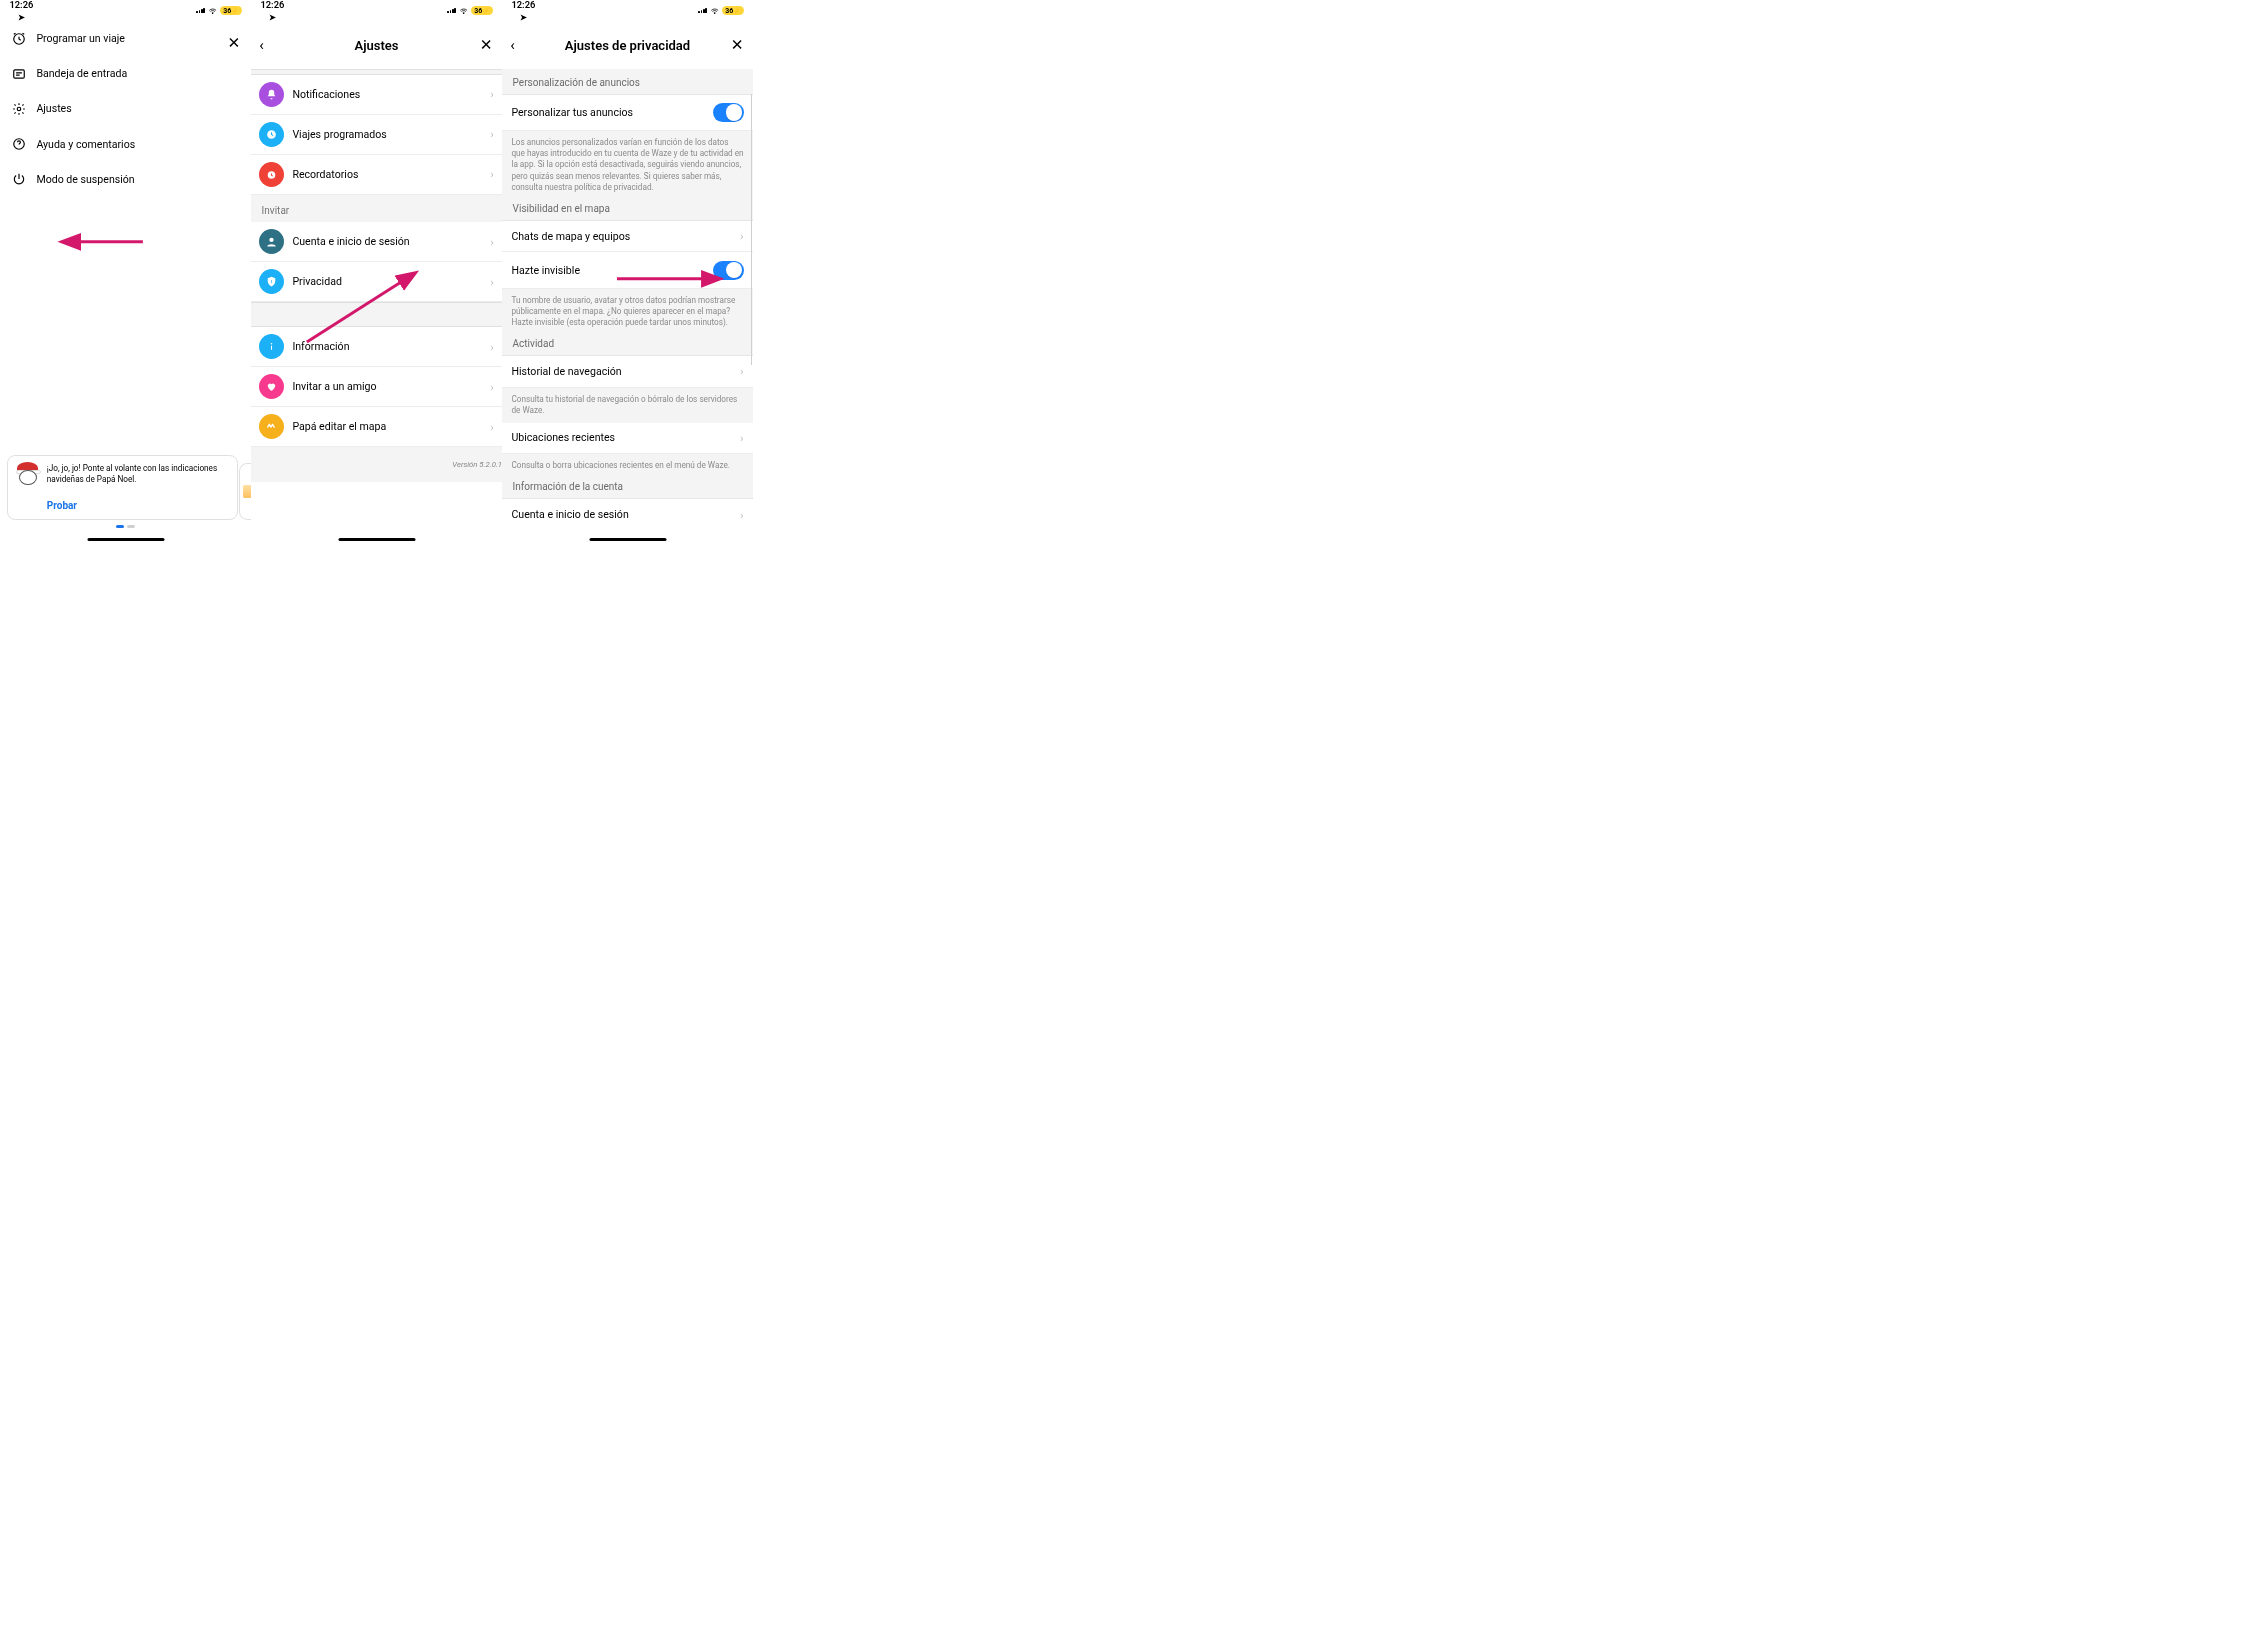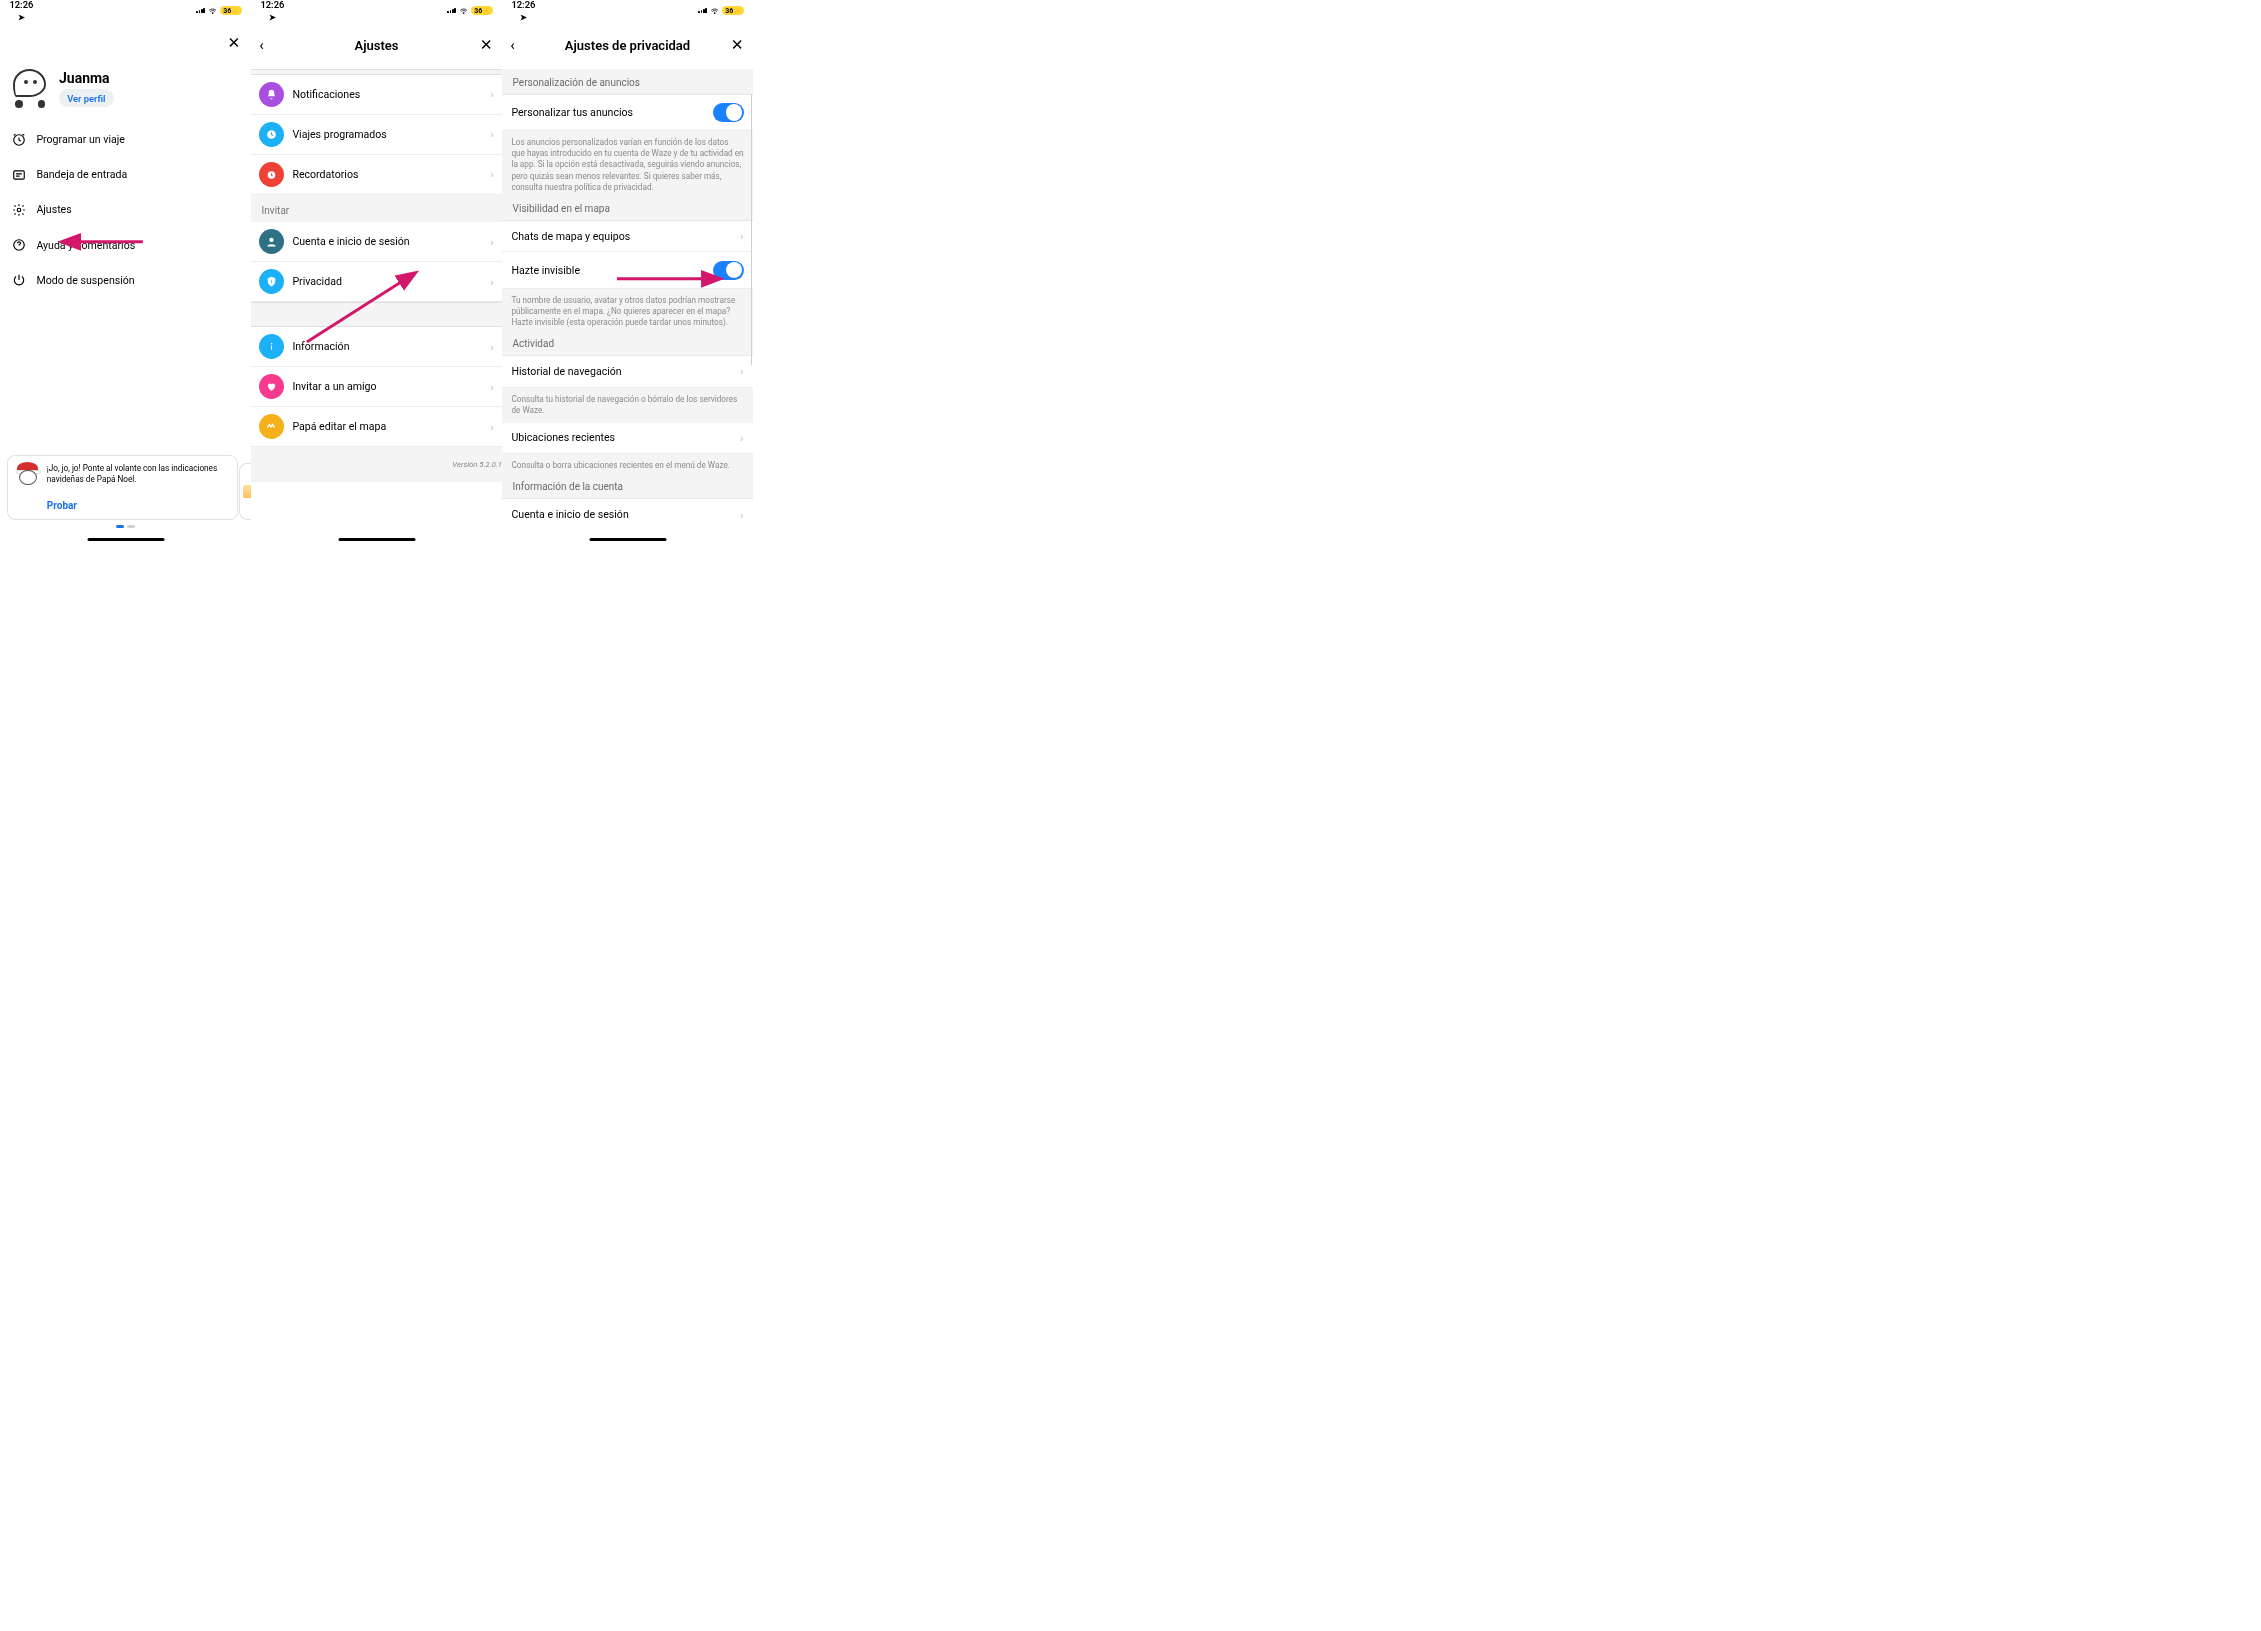--- a/index.html
+++ b/index.html
@@ -174,33 +174,20 @@
         </span>
       <svg class="wifi-ico" viewBox="0 0 24 18">
           <path d="M12 17a1.5 1.5 0 100-3 1.5 1.5 0 000 3zM4 8c4-4 12-4 16 0M7 11c3-2.6 7-2.6 10 0" stroke="#000" stroke-width="2" fill="none" stroke-linecap="round"></path>
         </svg>
       <span class="battery-pill"><span>36</span><span class="bolt">⚡</span></span>
     </div>
   </div>
 
   <span class="close-x">✕</span>
 
-  <div class="profile-row">
-    <div class="waze-avatar">
-      <div class="bubble"></div>
-        <div class="eye l"></div>
-        <div class="eye r"></div>
-      <div class="wheel l"></div>
-        <div class="wheel r"></div>
-    </div>
-    <div>
-      <div class="profile-name">Juanma</div>
-      <span class="view-profile-btn">Ver perfil</span>
-    </div>
-  </div>
 
   <div class="menu-item">
     <span class="menu-icon">
         <svg viewBox="0 0 24 24">
           <circle cx="12" cy="12" r="9"></circle>
           <path d="M12 8v4l3 2M3 4l3-2M21 4l-3-2"></path>
         </svg>
       </span>
     <span>Programar un viaje</span>
   </div>

